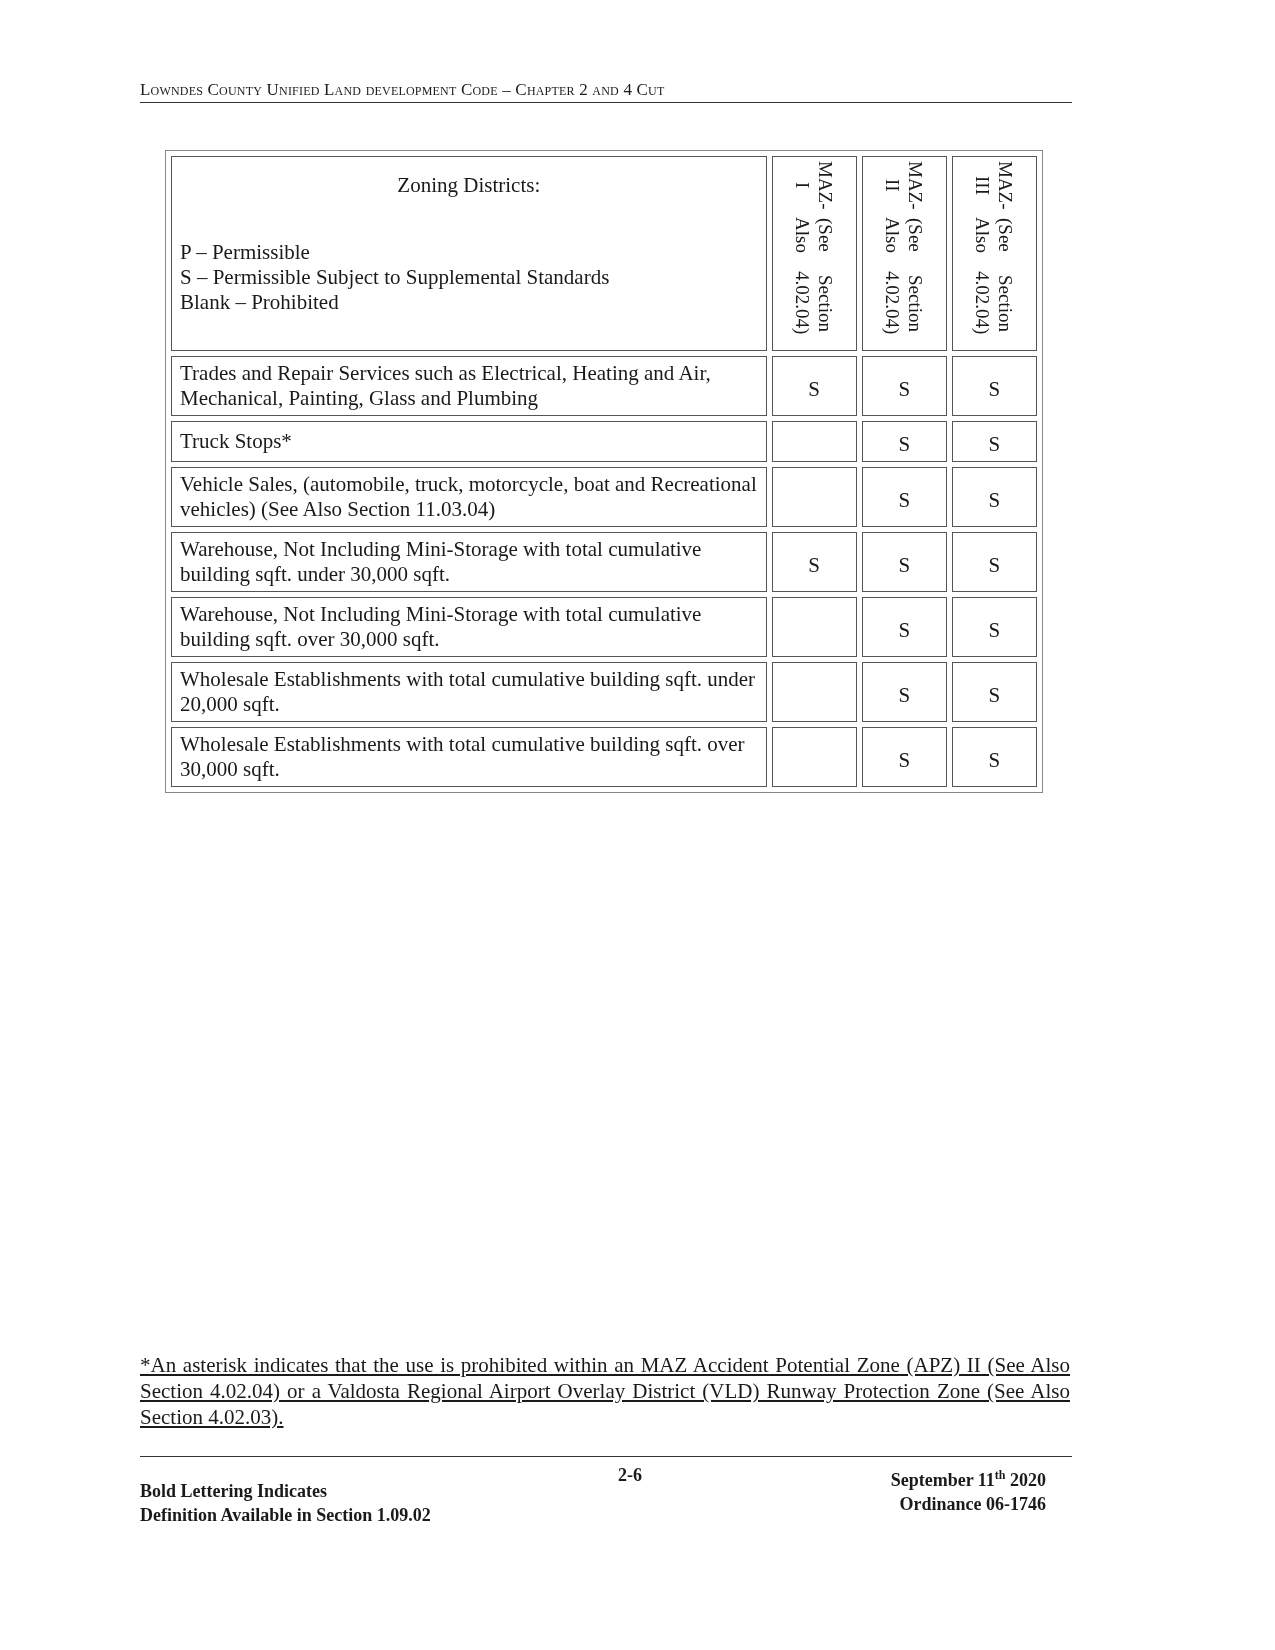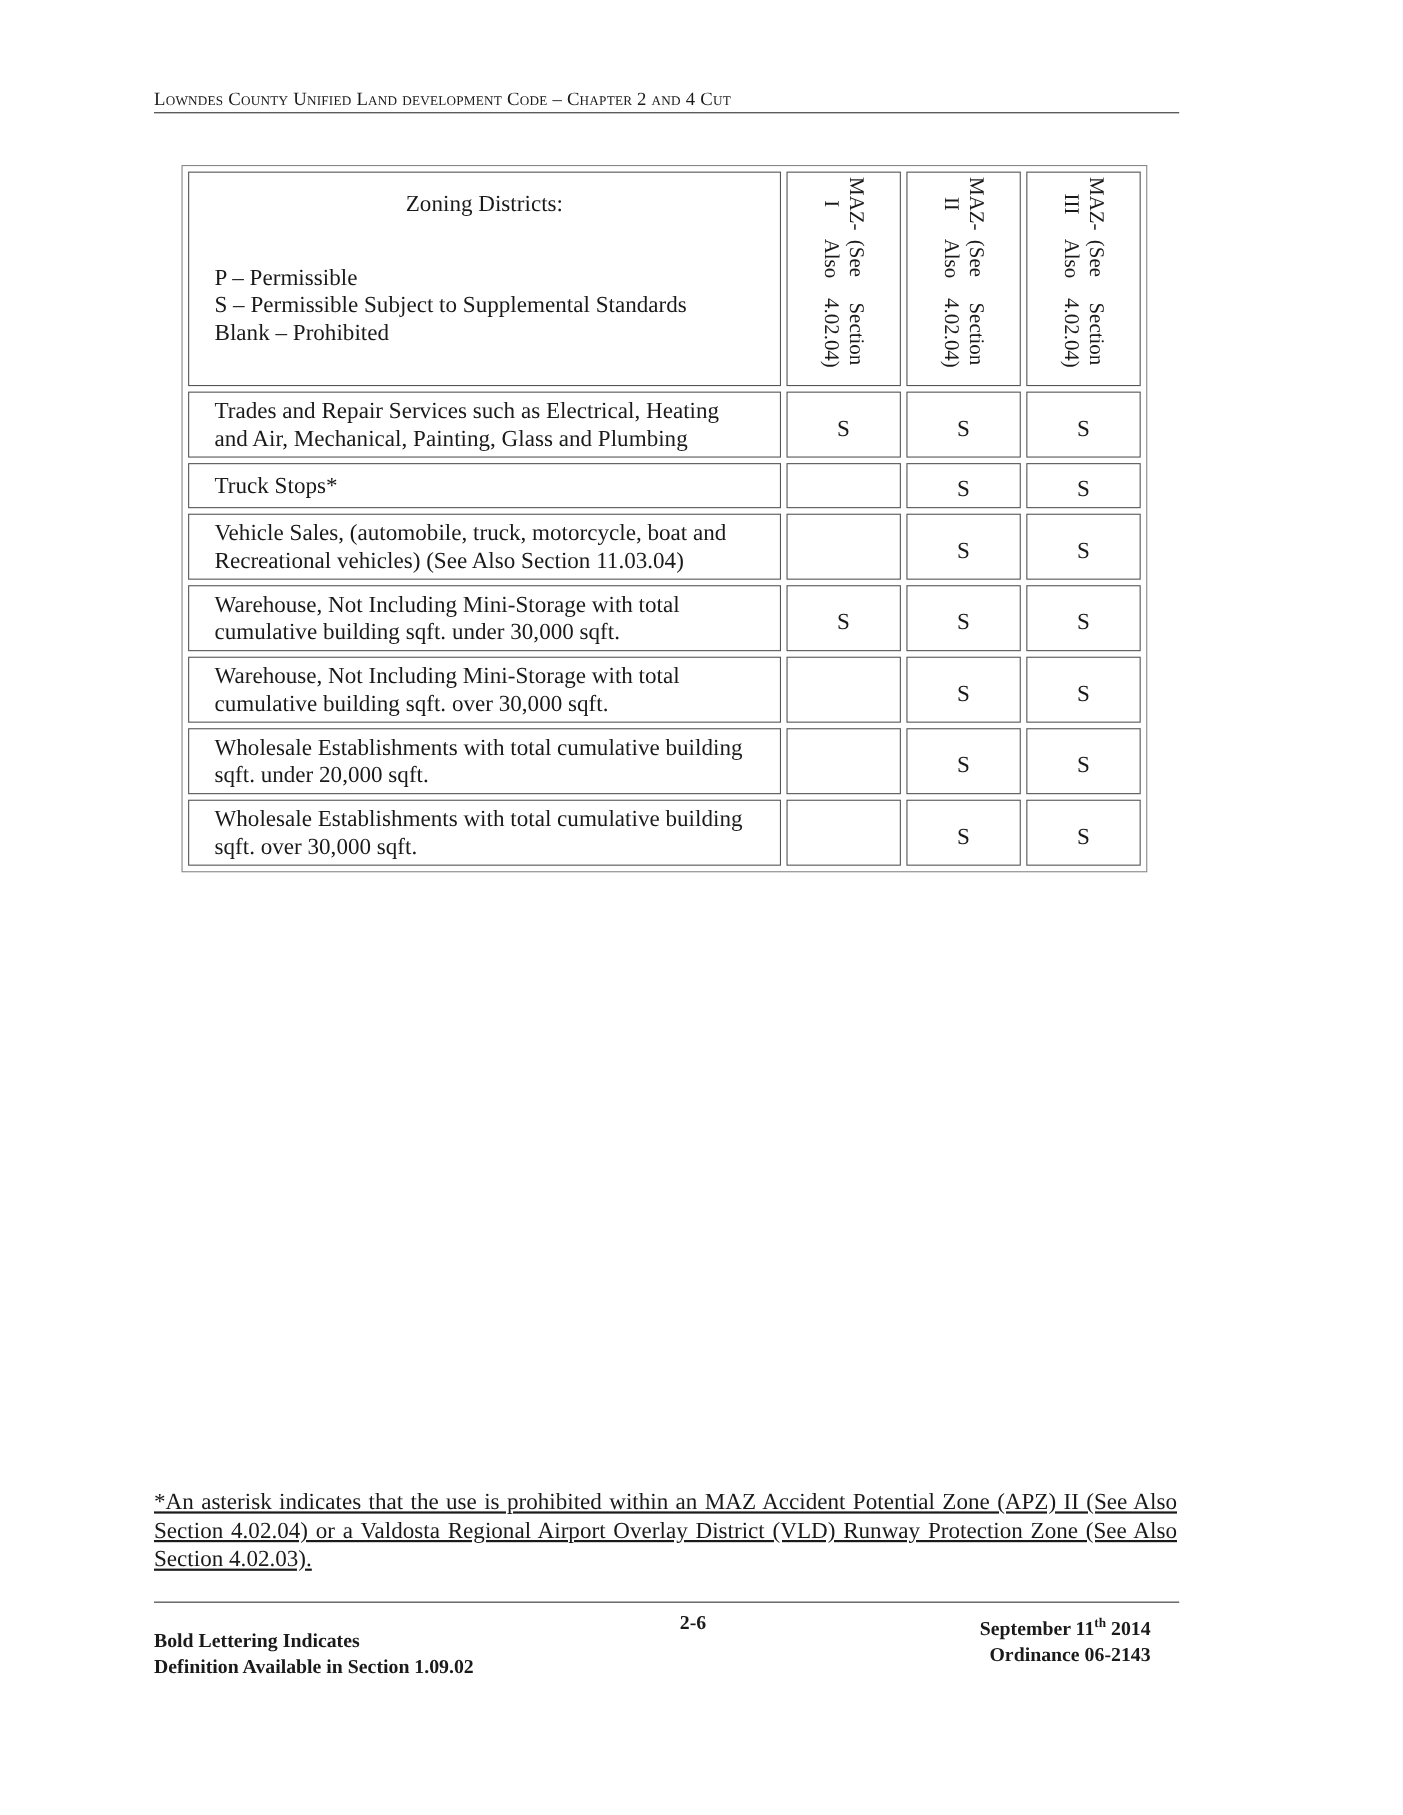--- a/index.html
+++ b/index.html
@@ -3,21 +3,21 @@
 <meta charset="utf-8">
 <style>
   html, body { margin:0; padding:0; background:#ffffff; }
   body { width:1275px; height:1650px; position:relative; overflow:hidden;
          font-family:"DejaVu Serif", serif; color:#1a1a1a; }
   .running-header { position:absolute; left:140px; top:80px; width:932px;
          font-size:17px; letter-spacing:0.2px; border-bottom:1.5px solid #333;
          padding-bottom:2px; font-variant:small-caps; font-family:"Liberation Serif", serif; }
   .zoning-table { position:absolute; left:165px; top:150px; width:878px;
          border-collapse:separate; border-spacing:5px; border:1px solid #888; }
-  .zoning-table td { border:1.5px solid #555; padding:4px 23px; vertical-align:middle;
+  .zoning-table td { border:1.5px solid #555; padding:4px 8px; vertical-align:middle;
          font-family:"Liberation Serif", serif; font-size:21px; line-height:25px; }
   .legend-cell { height:185px; vertical-align:top !important; }
   .legend-title { text-align:center; margin-top:12px; margin-bottom:42px; font-size:21px; }
   .legend-line { display:block; }
   .col-head { width:68px; padding:0 !important; }
   .vert { writing-mode:vertical-rl; margin:auto; text-align:center; line-height:23px;
           font-size:19px; height:185px; display:flex; align-items:center; justify-content:center; }
   .val { text-align:center; width:68px; font-size:21px; padding-top:10px !important; }
   .use { width:588px; }
   .footnote { position:absolute; left:140px; top:1352px; width:930px;
@@ -112,16 +112,16 @@
 
 <div class="footnote">*An asterisk indicates that the use is prohibited within an MAZ Accident Potential Zone (APZ) II (See Also Section 4.02.04) or a Valdosta Regional Airport Overlay District (VLD) Runway Protection Zone (See Also Section 4.02.03).</div>
 
 <div class="footer">
   <div class="footer-left">
     <div>Bold Lettering Indicates</div>
     <div>Definition Available in Section 1.09.02</div>
   </div>
   <div class="footer-center">2-6</div>
   <div class="footer-right">
-    <div><span>September 11</span><sup>th</sup><span> 2014</span></div>
-    <div>Ordinance 06-2143</div>
+    <div><span>September 11</span><sup>th</sup><span> 2020</span></div>
+    <div>Ordinance 06-1746</div>
   </div>
 </div>
 
 </body></html>

